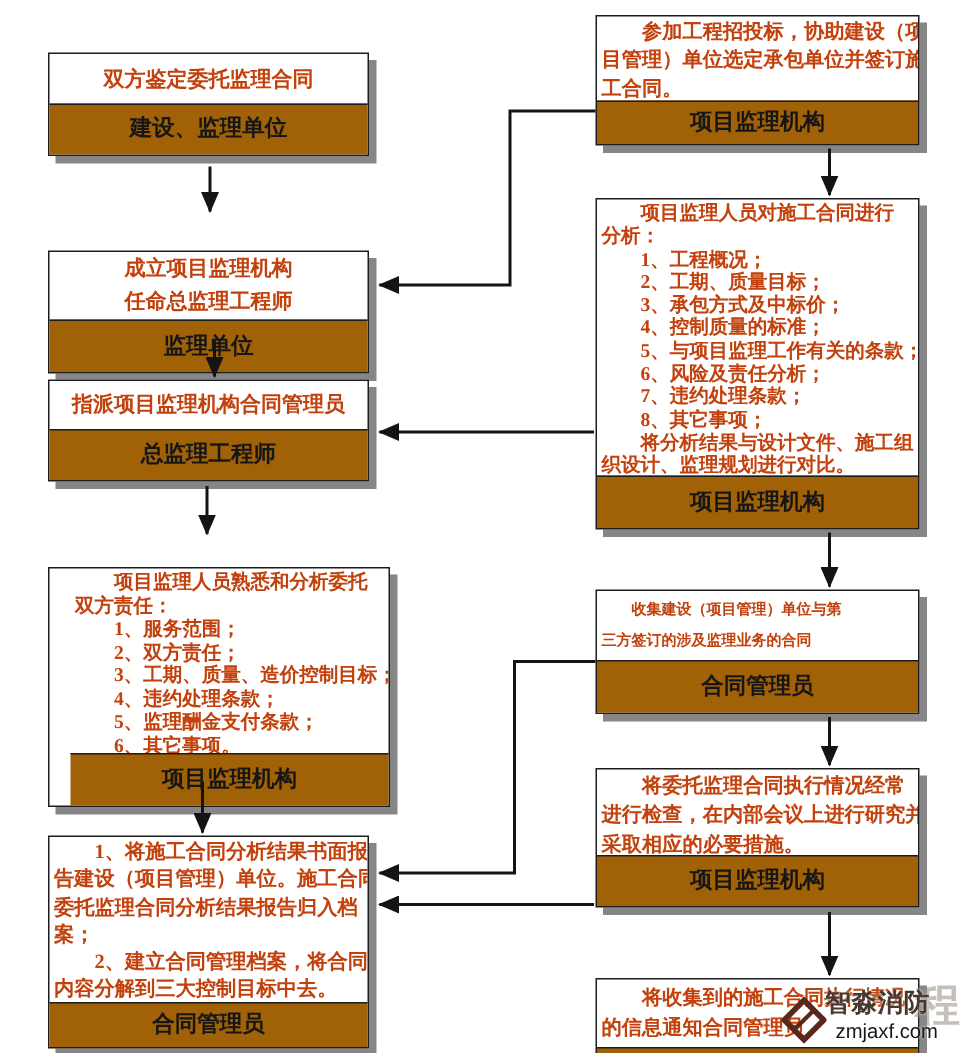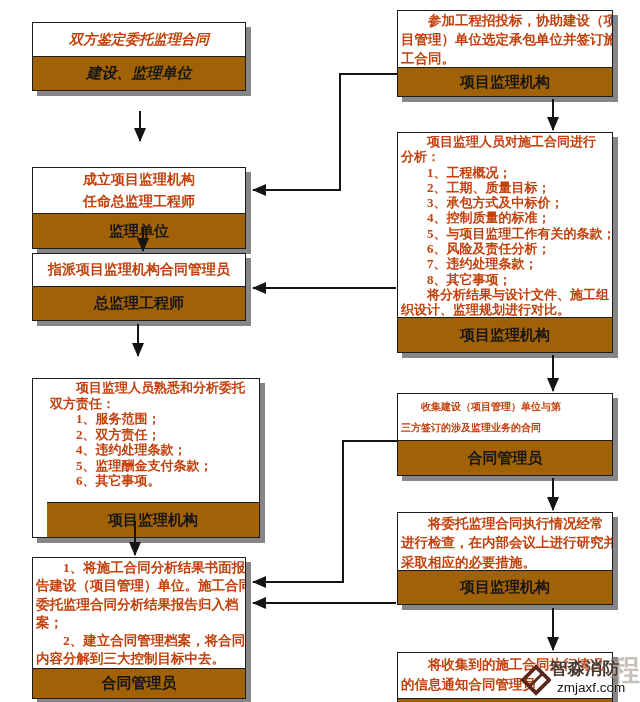--- a/index.html
+++ b/index.html
@@ -17,21 +17,21 @@
   }
   .body .ln{white-space:nowrap;text-indent:0;}
   .body .ln.ind{text-indent:2em;}
   .body.c{display:flex;flex-direction:column;justify-content:center;padding:0 2px;}
   .body.c .ln{text-align:center;text-indent:0;}
   .footer{
     border-top:1.5px solid #1c1c1c;background:#a16207;text-align:center;
     font-weight:bold;font-size:15px;color:#161616;overflow:hidden;
   }
   
-  #L1{left:32px;top:22px;width:212px;font-style:italic;}
+  #L1{left:32px;top:35px;width:212px;}
   #L1 .body{height:33px;font-size:14px;}
   #L1 .footer{height:33px;line-height:33px;}
   #L2{left:32px;top:143px;width:212px;margin-top:24px;}
   #L2 .body{height:45px;font-size:14px;line-height:22px;}
   #L2 .footer{height:34px;line-height:34px;}
   #L3{left:32px;top:253px;width:212px;}
   #L3 .body{height:32px;font-size:14px;}
   #L3 .footer{height:33px;line-height:33px;}
   #L4{left:32px;top:378px;width:212px;padding-left:14px;}
   #L4 .body{height:122px;font-size:13px;line-height:15.5px;}
@@ -120,20 +120,21 @@
     </div>
     <div class="footer">总监理工程师</div>
   </div>
 
   <div class="box" id="L4">
     <div class="body">
       <div class="ln ind">项目监理人员熟悉和分析委托</div>
       <div class="ln">双方责任：</div>
       <div class="ln ind">1、服务范围；</div>
       <div class="ln ind">2、双方责任；</div>
+      <div class="ln ind">3、工期、质量、造价控制目标；</div>
       <div class="ln ind">4、违约处理条款；</div>
       <div class="ln ind">5、监理酬金支付条款；</div>
       <div class="ln ind">6、其它事项。</div>
     </div>
     <div class="footer">项目监理机构</div>
   </div>
 
   <div class="box" id="L5">
     <div class="body">
       <div class="ln ind">1、将施工合同分析结果书面报</div>

